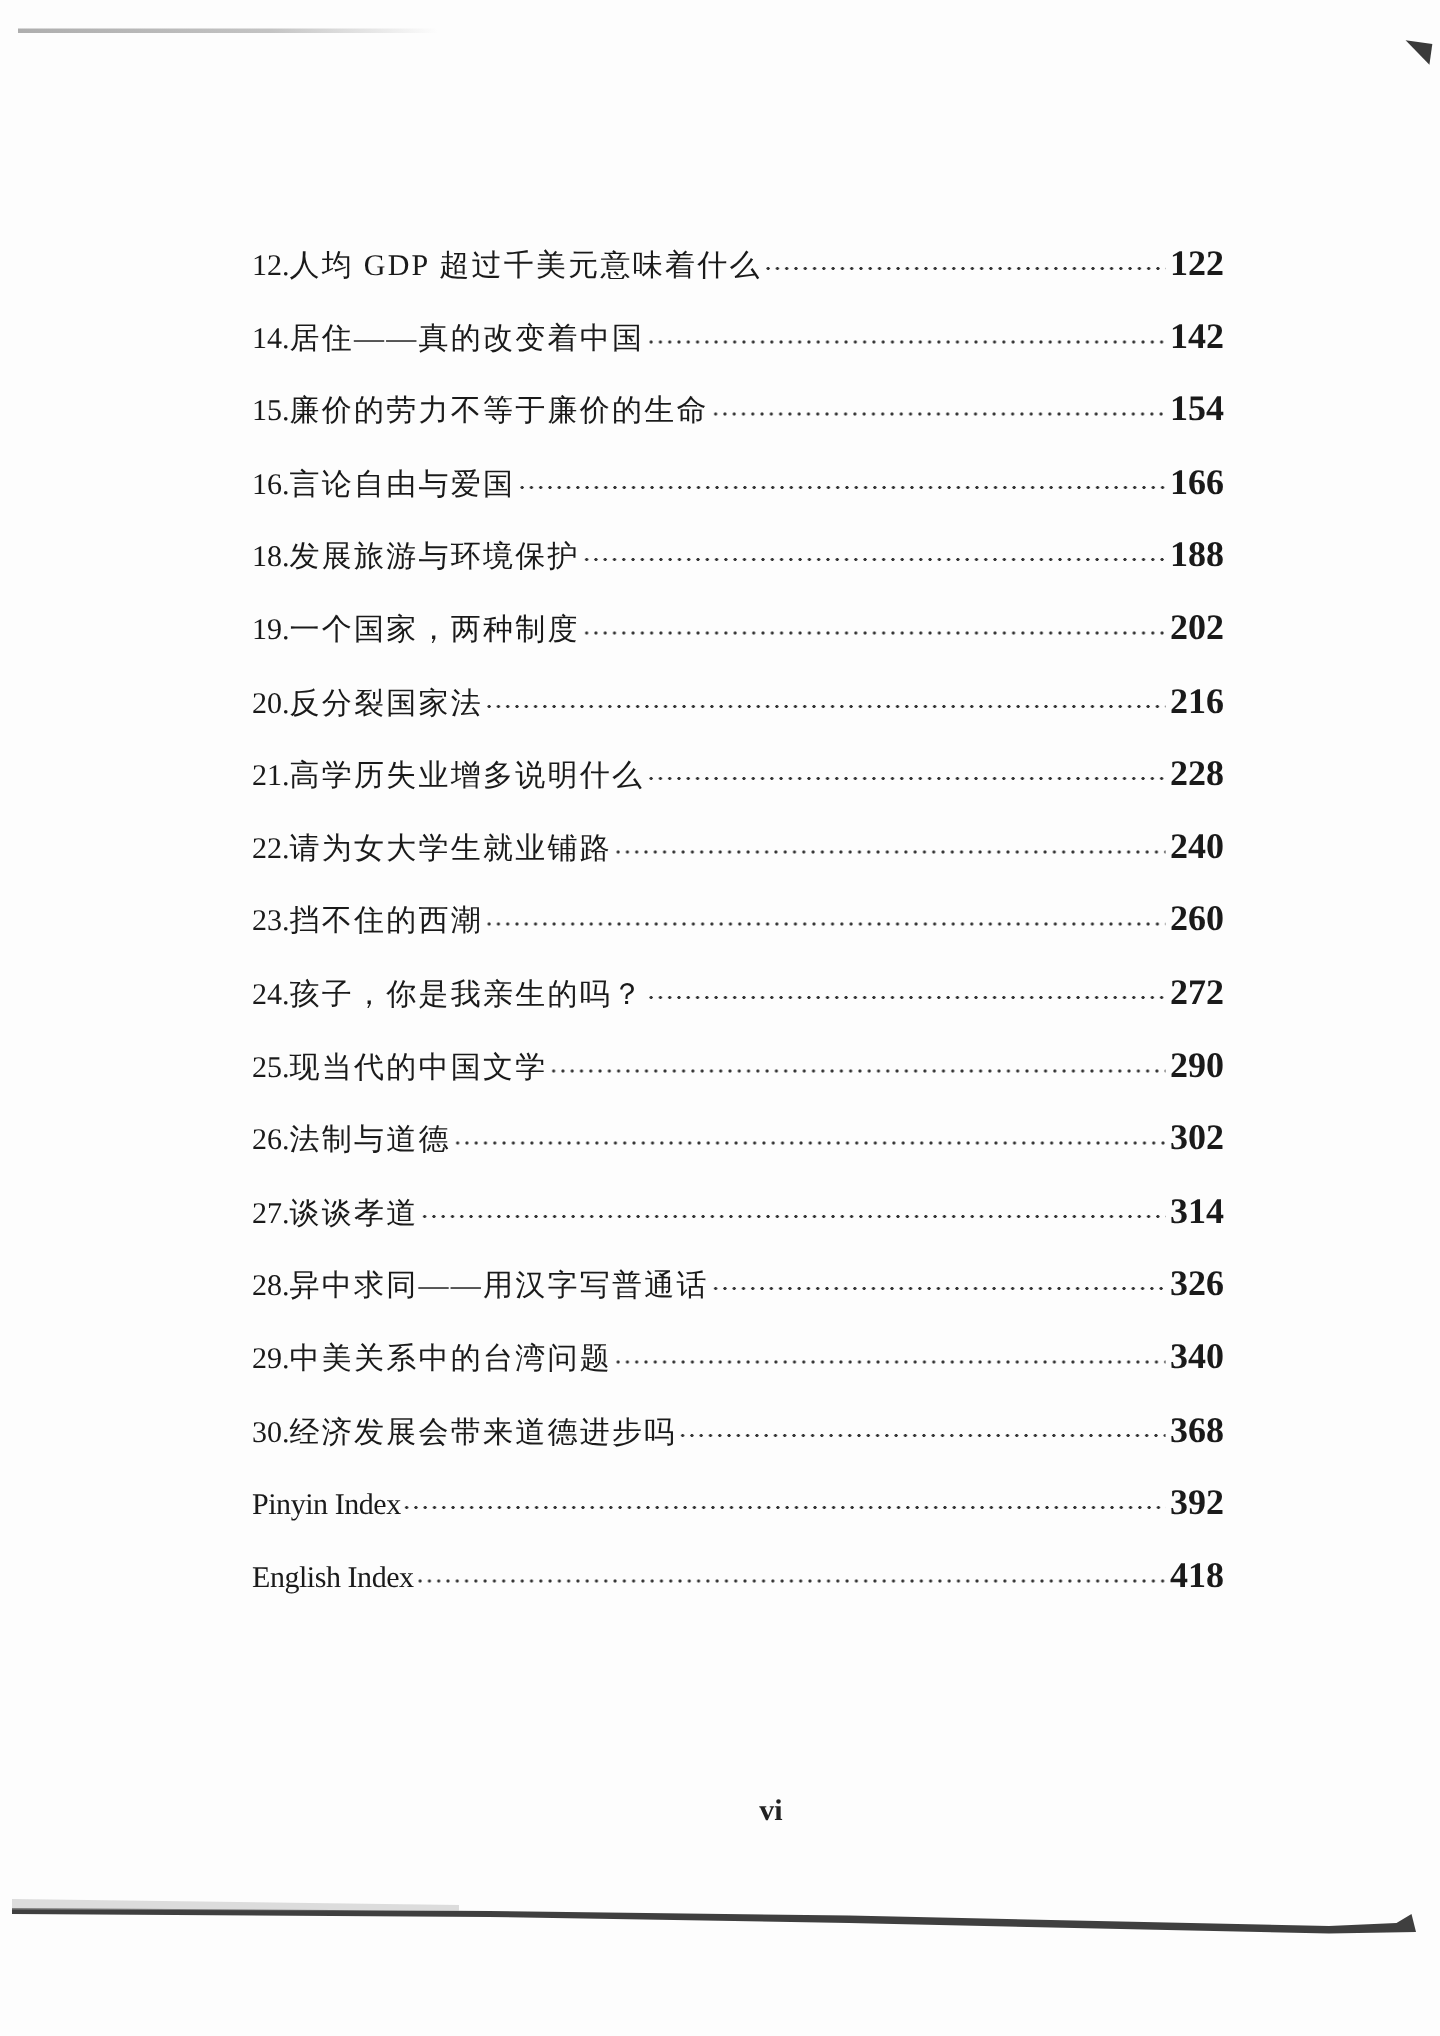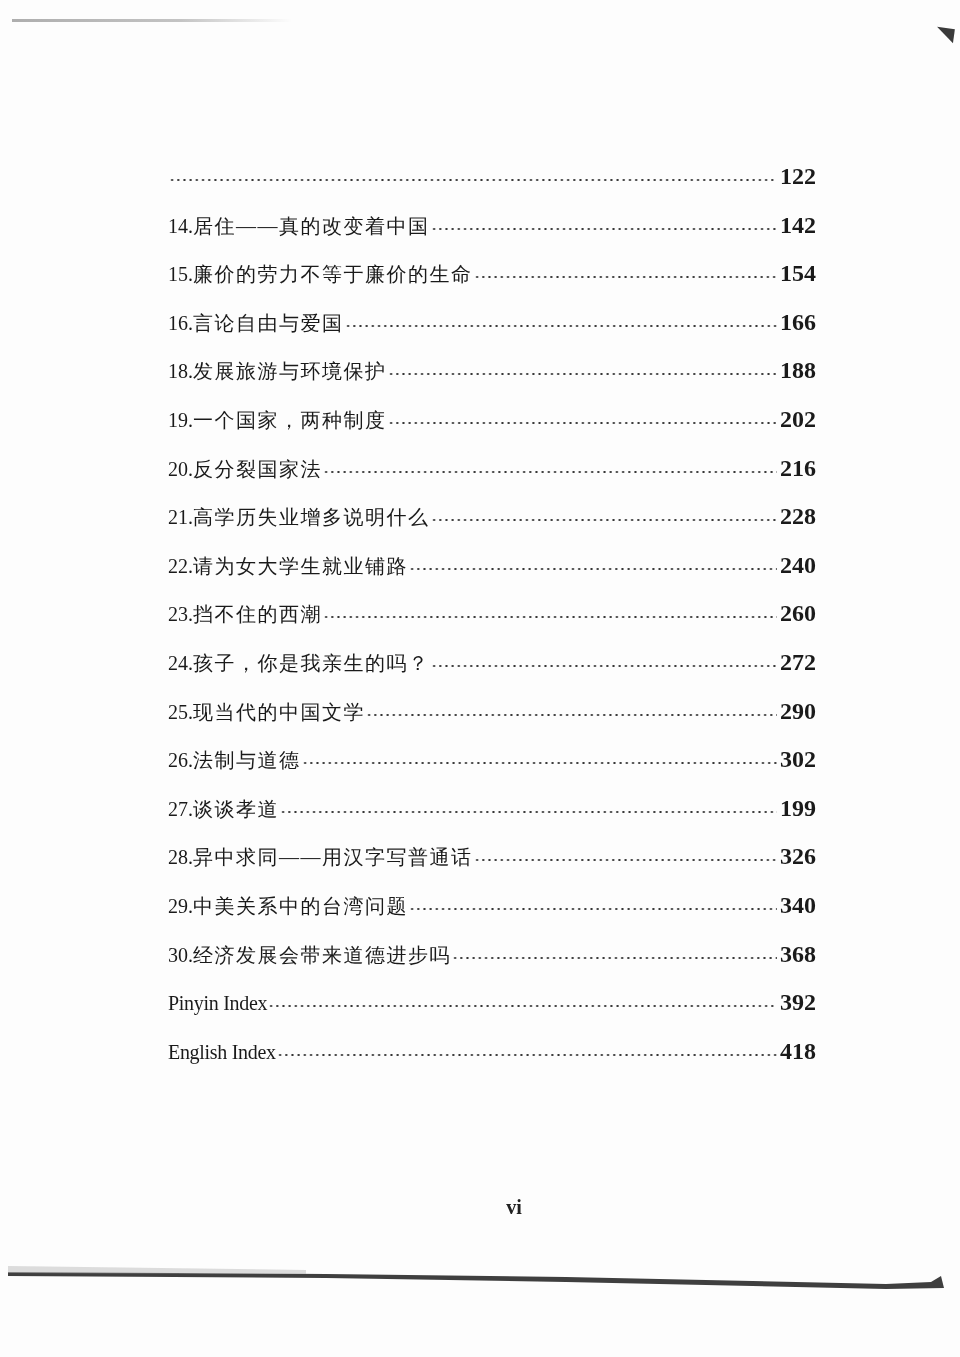--- a/index.html
+++ b/index.html
@@ -101,20 +101,21 @@
   </style>
 </head>
 <body>
 
 <div class="page">
   <div class="scan-top-line"></div>
   <div class="scan-corner-mark"></div>
 
   <div class="toc">
     <div class="toc-entry">
+      <span class="toc-title"><span class="num">12.</span><span>人均 GDP 超过千美元意味着什么</span></span>
       <span class="toc-leader"></span>
       <span class="toc-page">122</span>
     </div>
     <div class="toc-entry">
       <span class="toc-title"><span class="num">14.</span><span>居住——真的改变着中国</span></span>
       <span class="toc-leader"></span>
       <span class="toc-page">142</span>
     </div>
     <div class="toc-entry">
       <span class="toc-title"><span class="num">15.</span><span>廉价的劳力不等于廉价的生命</span></span>
@@ -167,21 +168,21 @@
       <span class="toc-page">290</span>
     </div>
     <div class="toc-entry">
       <span class="toc-title"><span class="num">26.</span><span>法制与道德</span></span>
       <span class="toc-leader"></span>
       <span class="toc-page">302</span>
     </div>
     <div class="toc-entry">
       <span class="toc-title"><span class="num">27.</span><span>谈谈孝道</span></span>
       <span class="toc-leader"></span>
-      <span class="toc-page">199</span>
+      <span class="toc-page">314</span>
     </div>
     <div class="toc-entry">
       <span class="toc-title"><span class="num">28.</span><span>异中求同——用汉字写普通话</span></span>
       <span class="toc-leader"></span>
       <span class="toc-page">326</span>
     </div>
     <div class="toc-entry">
       <span class="toc-title"><span class="num">29.</span><span>中美关系中的台湾问题</span></span>
       <span class="toc-leader"></span>
       <span class="toc-page">340</span>

